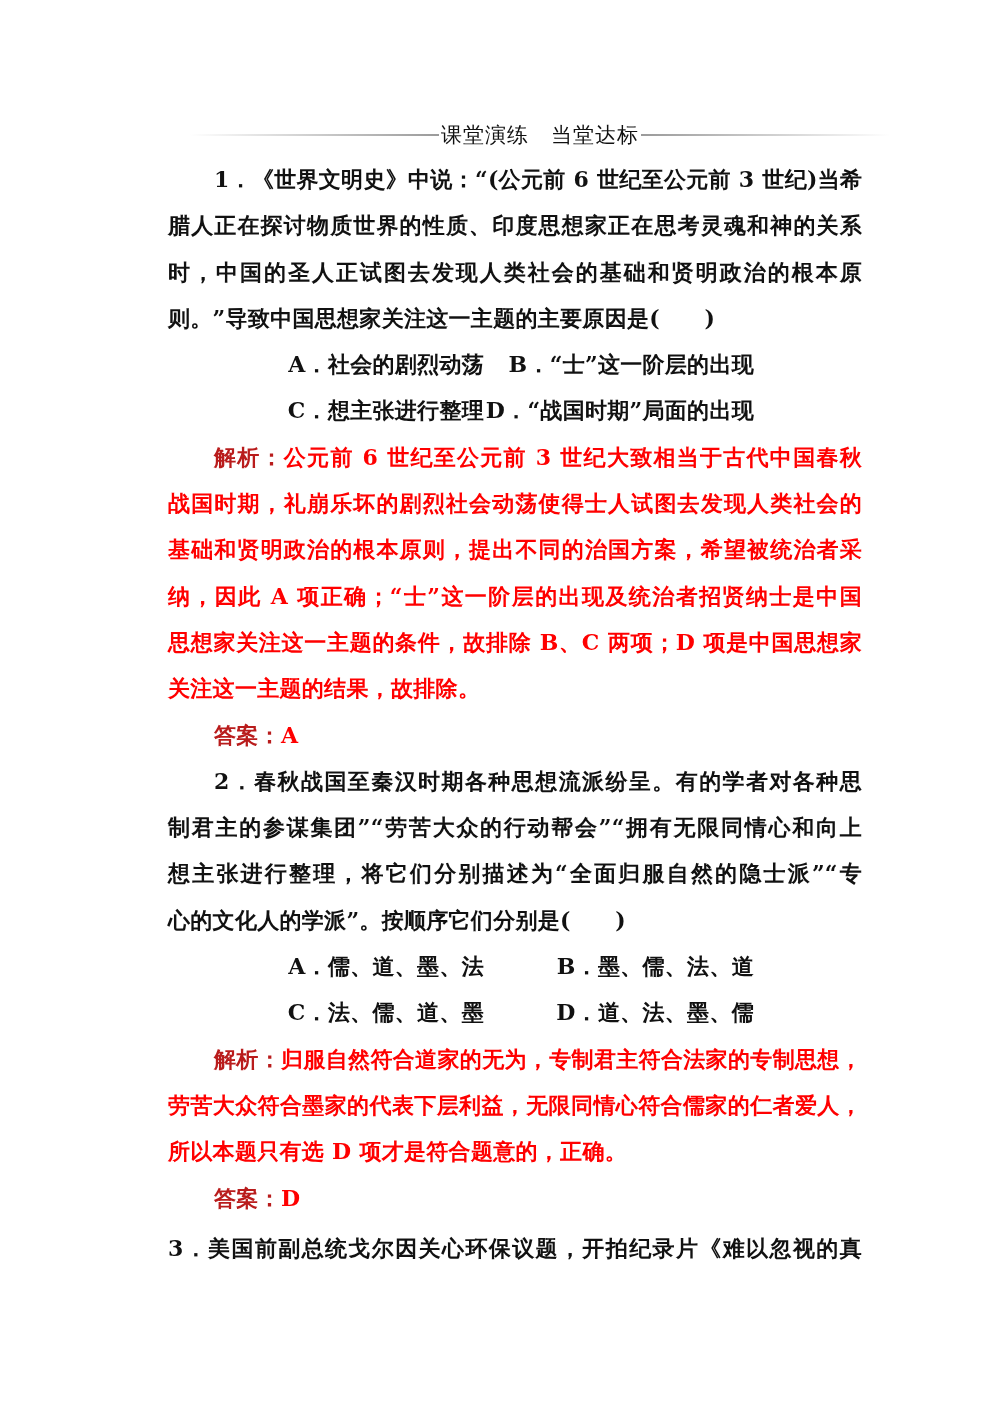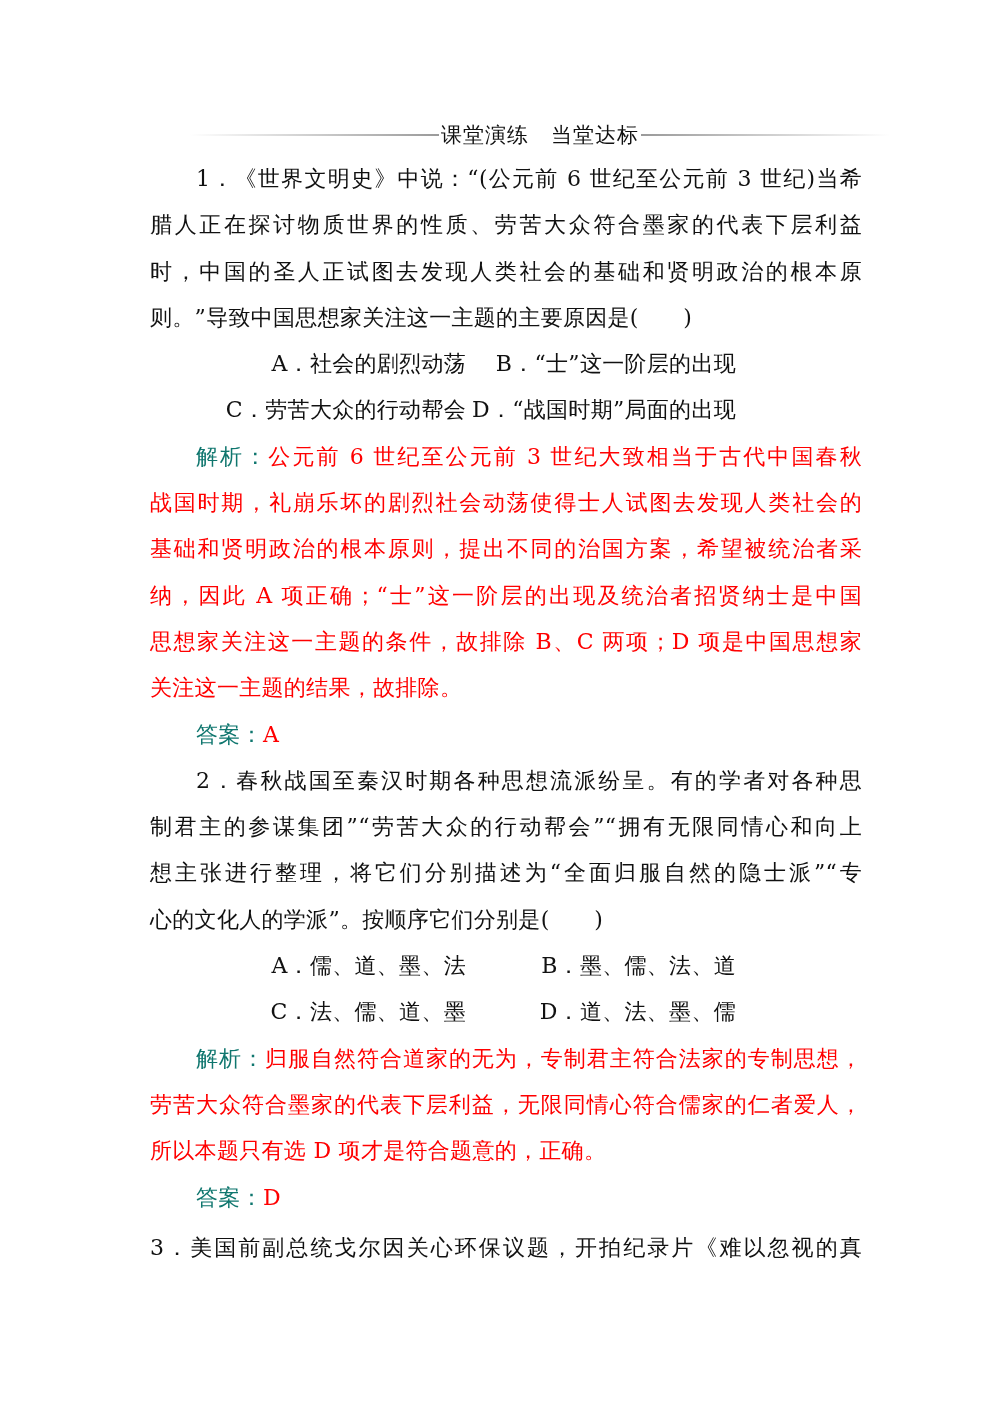--- a/index.html
+++ b/index.html
@@ -44,64 +44,65 @@
       text-align: right;
     }
     .content {
       position: absolute;
       top: 156px;
       left: 150px;
       width: 712px;
     }
     .line {
       font-size: 22px;
-      font-weight: normal;
+      font-weight: bold;
       line-height: 46.3px;
       height: 46.3px;
       white-space: nowrap;
       overflow: visible;
       letter-spacing: 0.3px;
+      margin-left: 18px;
     }
     .indent { padding-left: 46px; }
     .just {
       text-align: justify;
       text-align-last: justify;
     }
     .opts {
       display: flex;
       padding-left: 46px;
     }
     .opts .opt { width: 270px; text-align: right; }
     .red { color: #ff0000; }
-    .blue { color: #0f766e; }
+    .blue { color: #b91c1c; }
     .q3 { margin-top: 4px; }
     .q3 .line { padding-left: 0; }
   </style>
 </head>
 <body>
 
 <div class="header">
   <div class="rule left"></div>
   <span class="title">课堂演练　当堂达标</span>
   <div class="rule right"></div>
 </div>
 
 <div class="content">
 
   <div>
     <div class="line just indent"><span>1．</span><span>《世界文明史》中说：“(公元前 6 世纪至公元前 3 世纪)当希</span></div>
-    <div class="line just">腊人正在探讨物质世界的性质、劳苦大众符合墨家的代表下层利益</div>
+    <div class="line just">腊人正在探讨物质世界的性质、印度思想家正在思考灵魂和神的关系</div>
     <div class="line just">时，中国的圣人正试图去发现人类社会的基础和贤明政治的根本原</div>
     <div class="line">则。”导致中国思想家关注这一主题的主要原因是(　　)</div>
     <div class="line opts">
       <span class="opt">A．社会的剧烈动荡</span>
       <span class="opt">B．“士”这一阶层的出现</span>
     </div>
     <div class="line opts">
-      <span class="opt">C．劳苦大众的行动帮会</span>
+      <span class="opt">C．想主张进行整理</span>
       <span class="opt">D．“战国时期”局面的出现</span>
     </div>
     <div class="line just indent red"><span class="blue">解析：</span><span>公元前 6 世纪至公元前 3 世纪大致相当于古代中国春秋</span></div>
     <div class="line just red">战国时期，礼崩乐坏的剧烈社会动荡使得士人试图去发现人类社会的</div>
     <div class="line just red">基础和贤明政治的根本原则，提出不同的治国方案，希望被统治者采</div>
     <div class="line just red">纳，因此 A 项正确；“士”这一阶层的出现及统治者招贤纳士是中国</div>
     <div class="line just red">思想家关注这一主题的条件，故排除 B、C 两项；D 项是中国思想家</div>
     <div class="line red">关注这一主题的结果，故排除。</div>
     <div class="line indent"><span class="blue">答案：</span><span class="red">A</span></div>
   </div>

